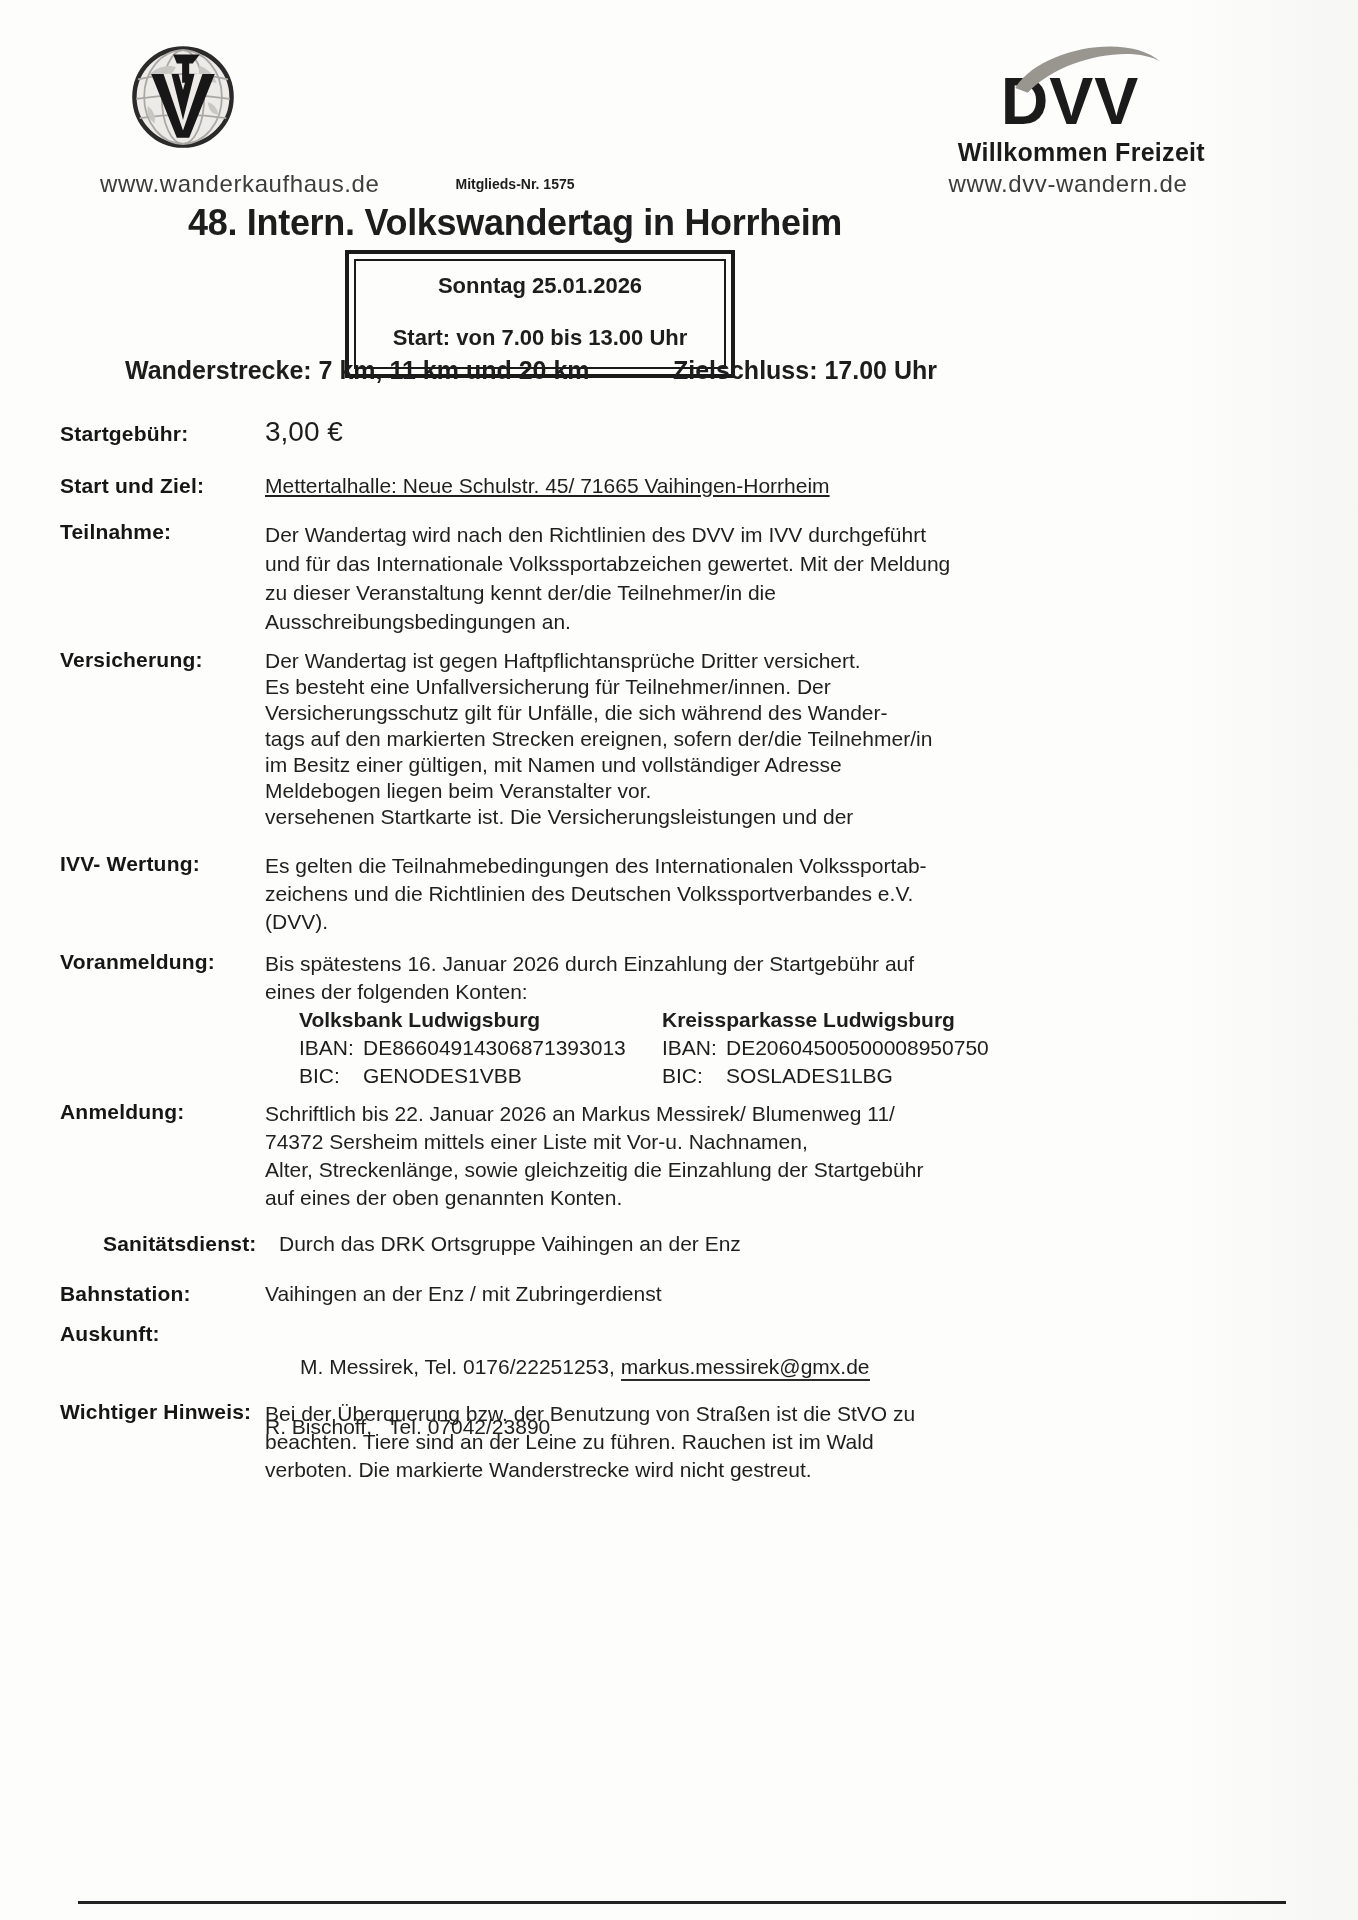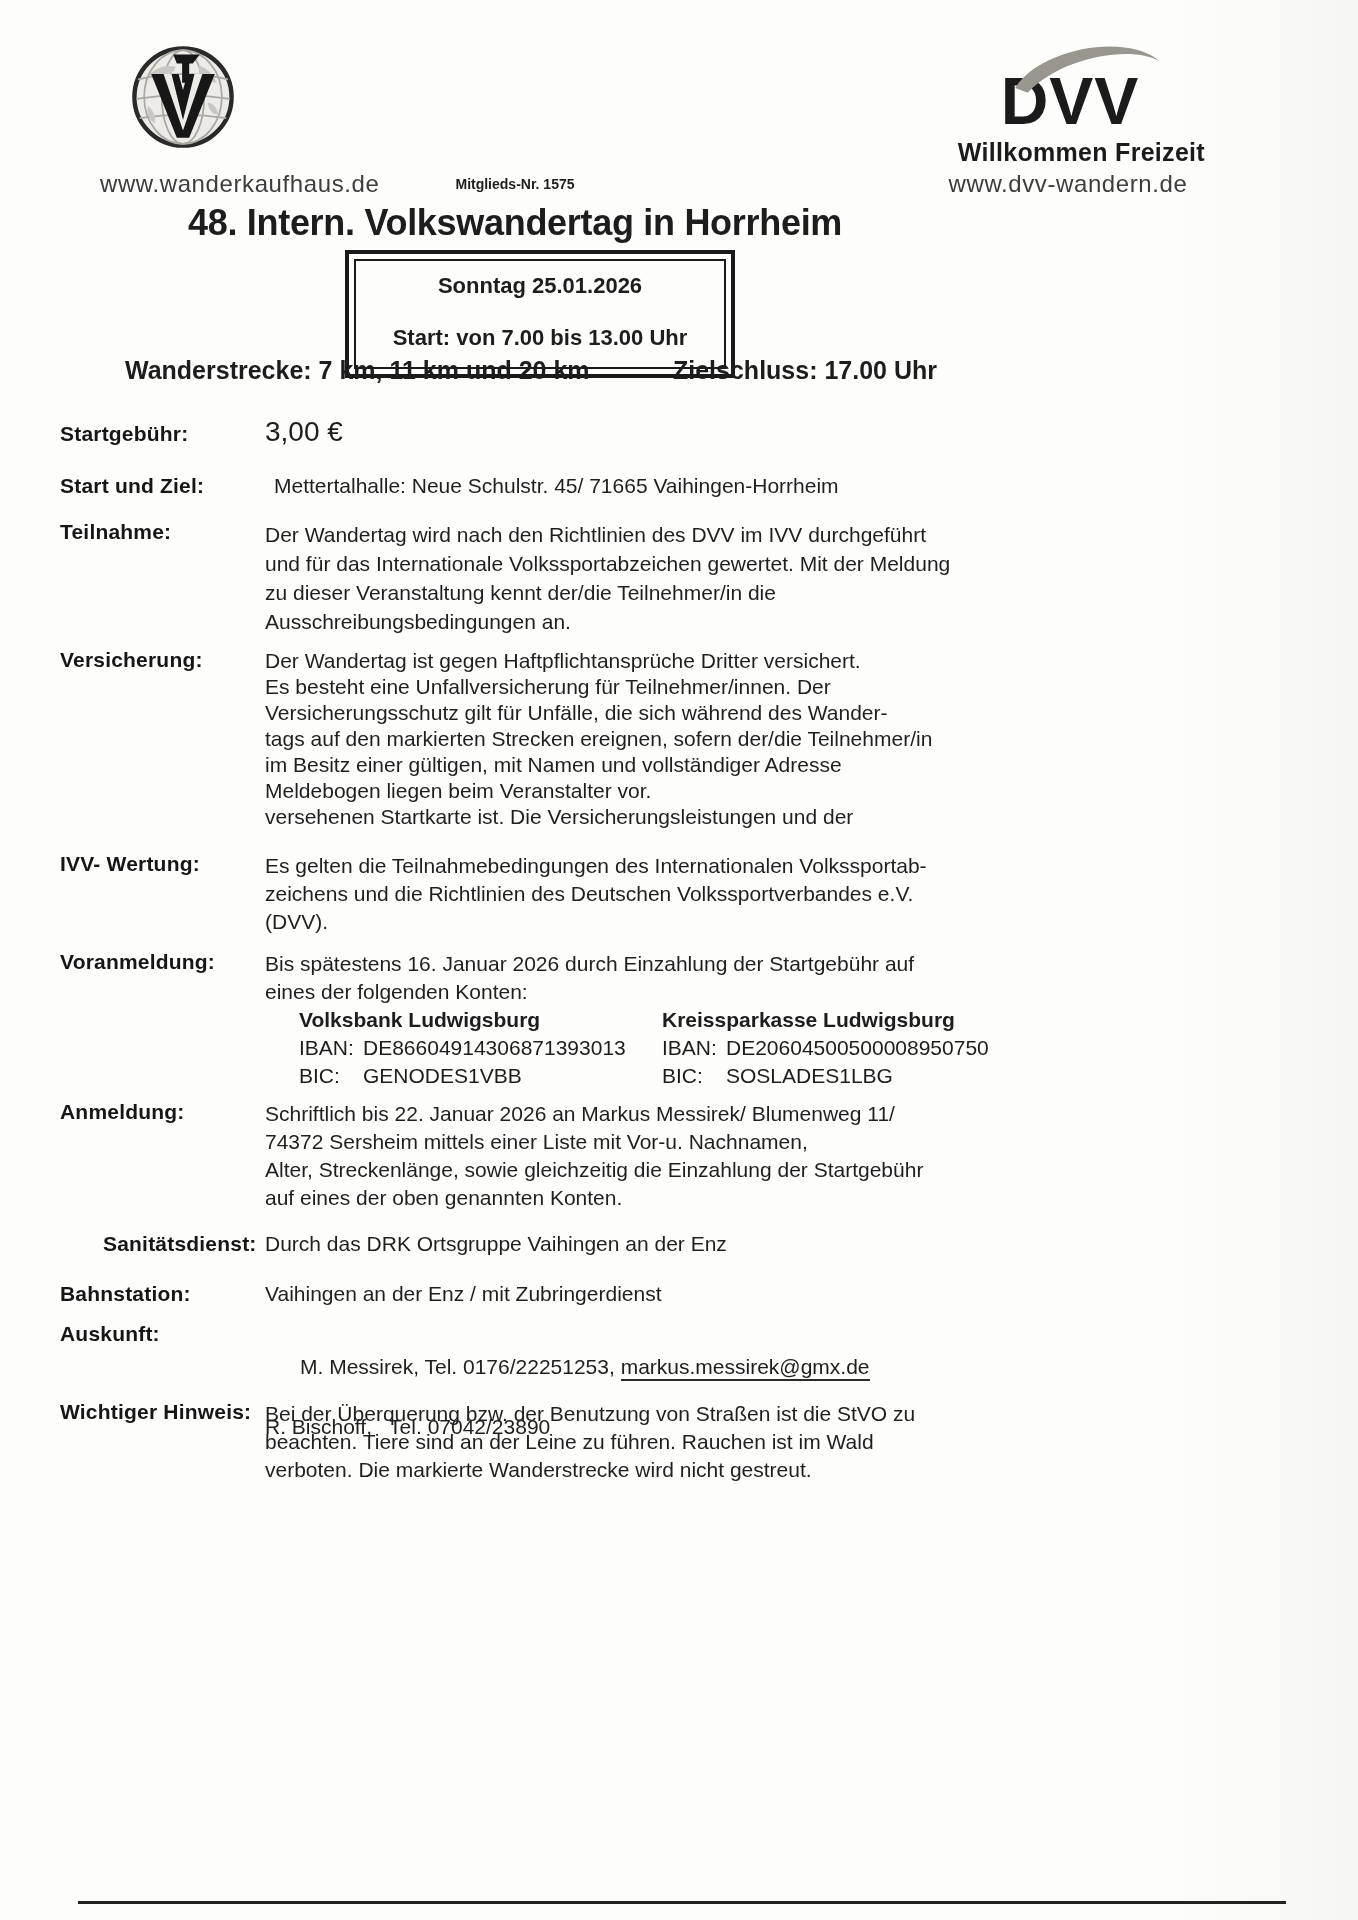--- a/index.html
+++ b/index.html
@@ -82,21 +82,21 @@
     </div>
   </div>
 
   <div class="abs route" style="left:125px; top:356px;">Wanderstrecke: 7 km, 11 km und 20 km</div>
   <div class="abs route" style="left:673px; top:356px;">Zielschluss: 17.00 Uhr</div>
 
   <div class="abs sec-label" style="left:60px; top:422px;">Startgebühr:</div>
   <div class="abs fee-value" style="left:265px; top:416px;">3,00 €</div>
 
   <div class="abs sec-label" style="left:60px; top:474px;">Start und Ziel:</div>
-  <div class="abs body-line" style="left:274px; top:474px;">Mettertalhalle: Neue Schulstr. 45/ 71665 Vaihingen-Horrheim</div>
+  <div class="abs body-line" style="left:265px; top:474px;text-decoration:underline;">Mettertalhalle: Neue Schulstr. 45/ 71665 Vaihingen-Horrheim</div>
 
   <div class="abs sec-label" style="left:60px; top:520px;">Teilnahme:</div>
   <div class="abs lh29" style="left:265px; top:520px;">
     <div class="body-line">Der Wandertag wird nach den Richtlinien des DVV im IVV durchgeführt</div>
     <div class="body-line">und für das Internationale Volkssportabzeichen gewertet. Mit der Meldung</div>
     <div class="body-line">zu dieser Veranstaltung kennt der/die Teilnehmer/in die</div>
     <div class="body-line">Ausschreibungsbedingungen an.</div>
   </div>
 
   <div class="abs sec-label" style="left:60px; top:648px;">Versicherung:</div>
@@ -149,21 +149,21 @@
 
   <div class="abs sec-label" style="left:60px; top:1100px;">Anmeldung:</div>
   <div class="abs lh28" style="left:265px; top:1100px;">
     <div class="body-line">Schriftlich bis 22. Januar 2026 an Markus Messirek/ Blumenweg 11/</div>
     <div class="body-line">74372 Sersheim mittels einer Liste mit Vor-u. Nachnamen,</div>
     <div class="body-line">Alter, Streckenlänge, sowie gleichzeitig die Einzahlung der Startgebühr</div>
     <div class="body-line">auf eines der oben genannten Konten.</div>
   </div>
 
   <div class="abs sec-label" style="left:60px; top:1232px;margin-left:43px;">Sanitätsdienst:</div>
-  <div class="abs body-line" style="left:265px; top:1232px;">Durch das DRK Ortsgruppe Vaihingen an der Enz</div>
+  <div class="abs body-line" style="left:279px; top:1232px;">Durch das DRK Ortsgruppe Vaihingen an der Enz</div>
 
   <div class="abs sec-label" style="left:60px; top:1282px;">Bahnstation:</div>
   <div class="abs body-line" style="left:265px; top:1282px;">Vaihingen an der Enz / mit Zubringerdienst</div>
 
   <div class="abs sec-label" style="left:60px; top:1322px;">Auskunft:</div>
   <div class="abs" style="left:265px; top:1322px;">
     <div class="body-line pre" style="line-height:30px;">
       <span>M. Messirek, Tel. 0176/22251253, </span><a class="email" href="#">markus.messirek@gmx.de</a>
     </div>
     <div class="body-line pre" style="line-height:30px;">R. Bischoff,   Tel. 07042/23890</div>

